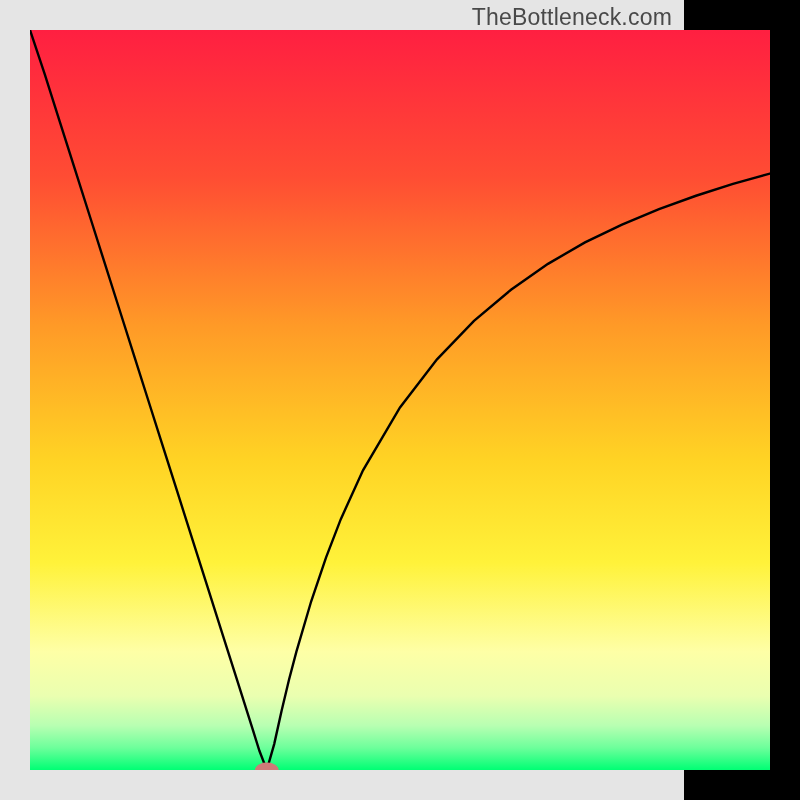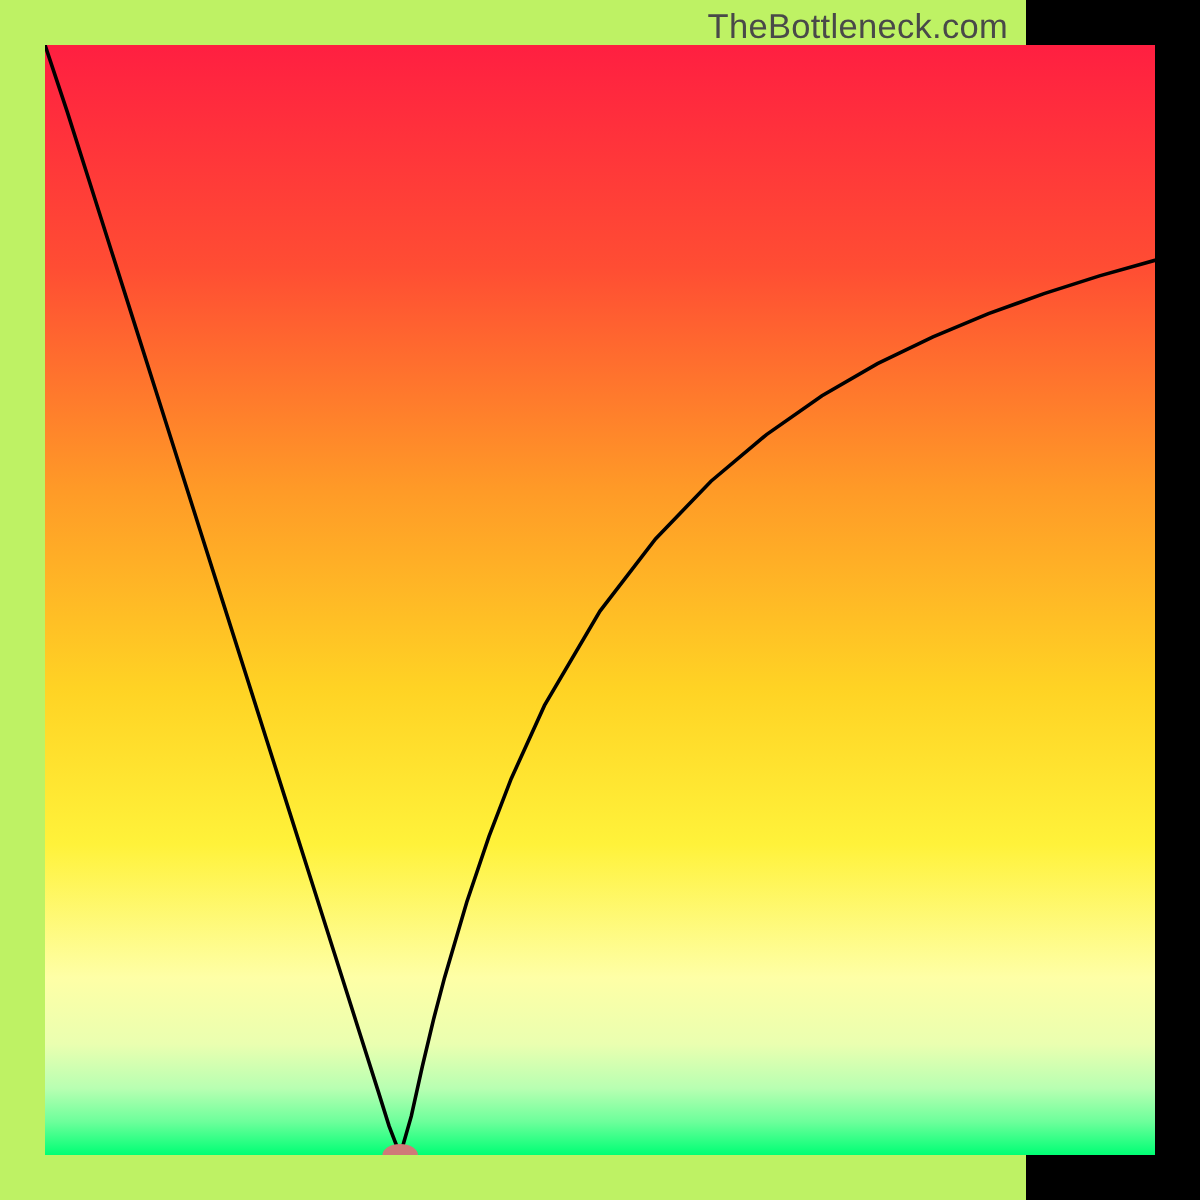--- a/index.html
+++ b/index.html
@@ -8,21 +8,21 @@
     width: 800px;
     height: 800px;
     background: #000;
     font-family: Arial, Helvetica, sans-serif;
     overflow: hidden;
   }
   .frame {
     position: relative;
     width: 684px;
     height: 800px;
-    background: #bef264;
+    background: #e5e5e5;
   }
   .watermark {
     position: absolute;
     top: 4px;
     right: 12px;
     color: #494949;
     font-size: 23px;
     font-weight: 400;
     letter-spacing: 0.2px;
     z-index: 10;

